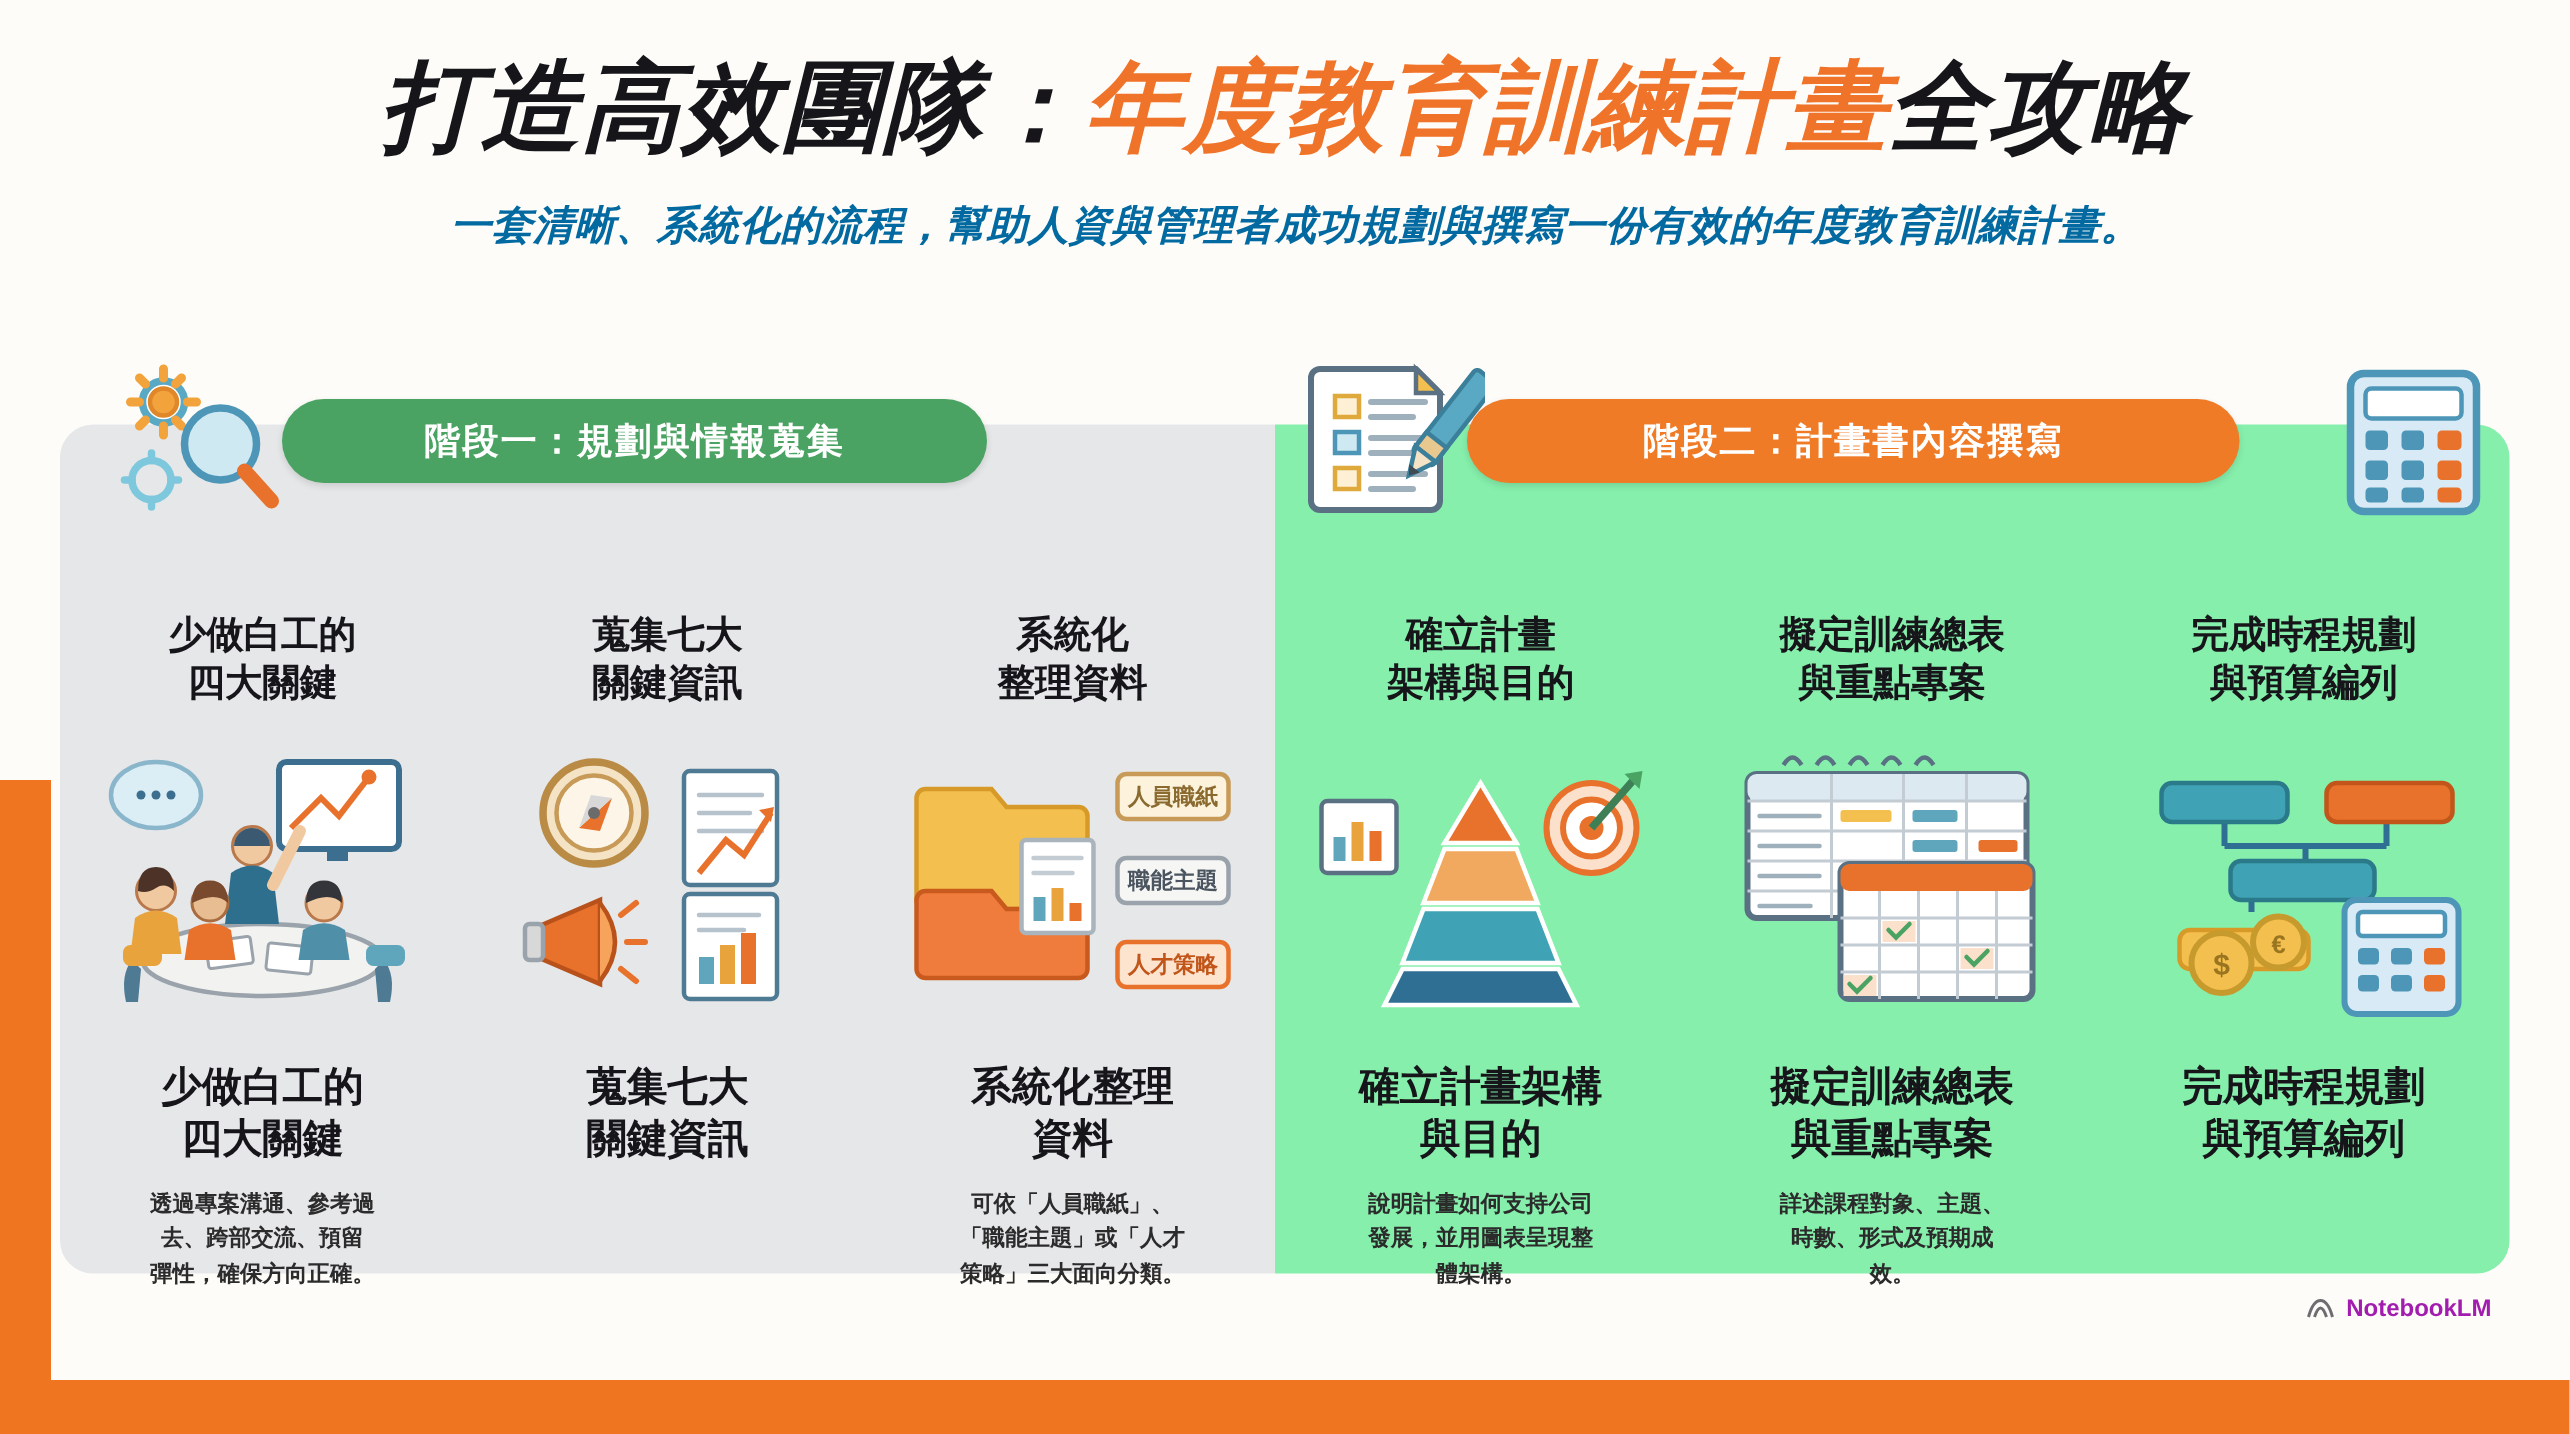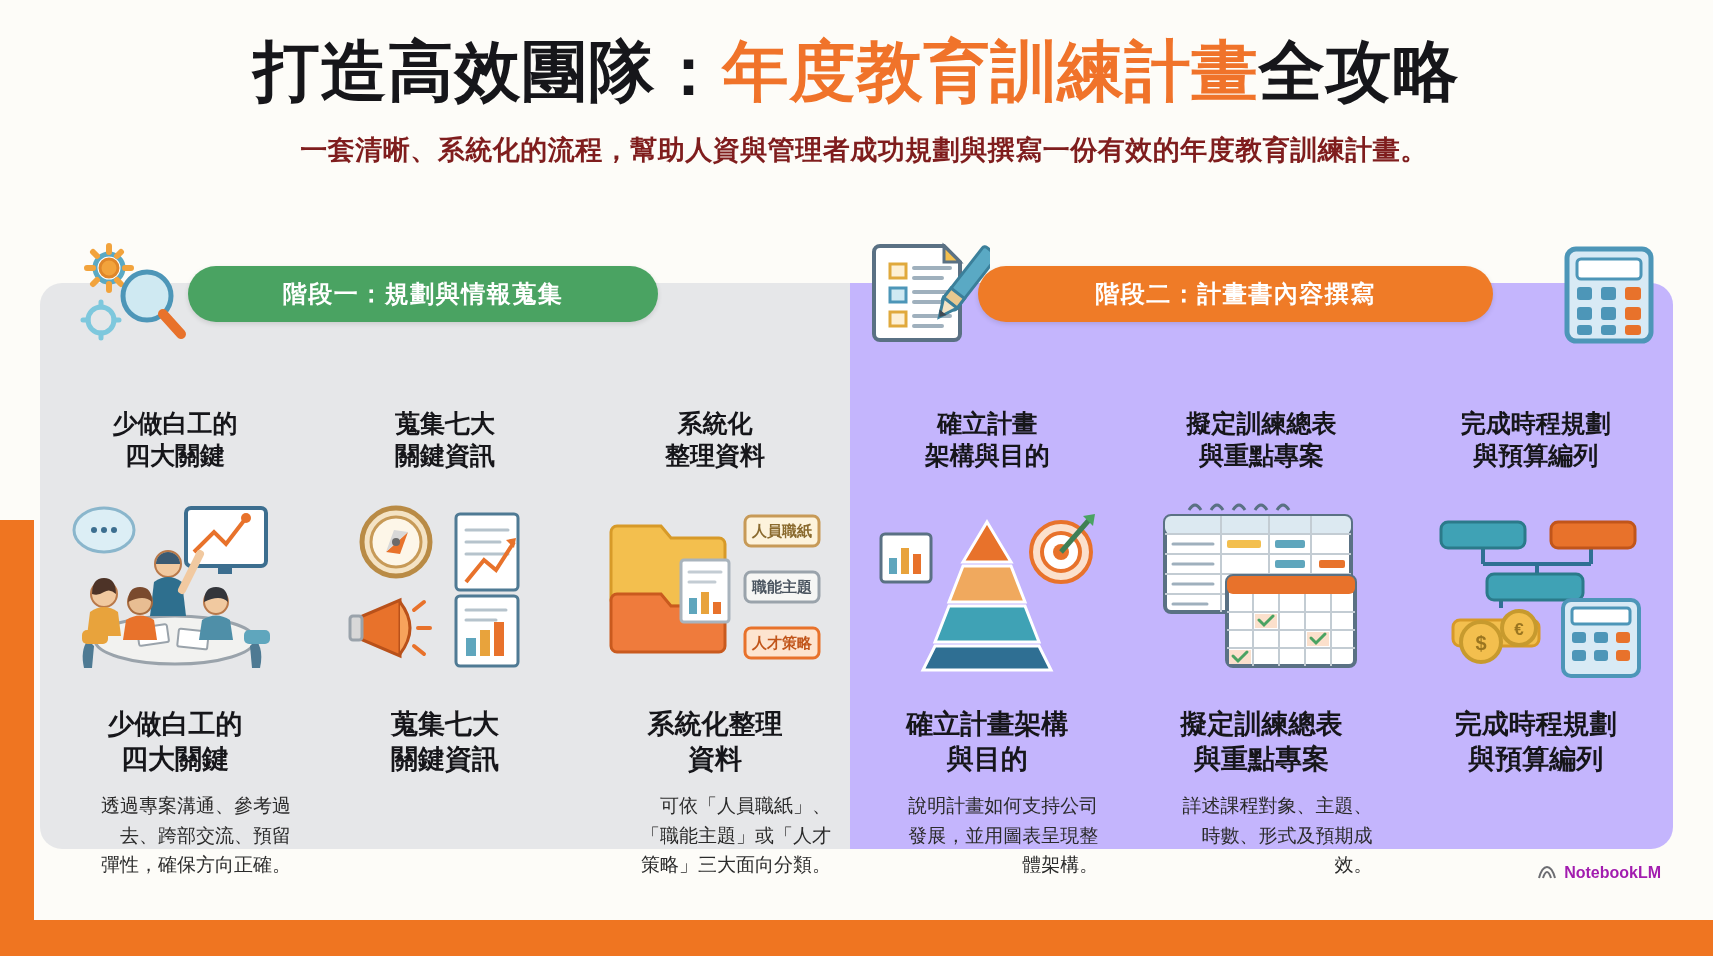--- a/index.html
+++ b/index.html
@@ -35,35 +35,36 @@
     width: 1679px; height: 28px;
     background: #fdfcf8;
   }
 
   
   #header {
     position: absolute;
     left: 0; top: 34px;
     width: 1713px;
     text-align: center;
+    font-style: italic;
   }
   #title {
     font-size: 66px;
     font-weight: 900;
     letter-spacing: 1px;
     color: #16161a;
     line-height: 1.15;
     white-space: nowrap;
   }
   #title .accent { color: #f0732a; }
   #subtitle {
     margin-top: 22px;
     font-size: 27px;
     font-weight: 700;
-    color: #7f1d1d;
+    color: #0369a1;
     letter-spacing: 0.5px;
     white-space: nowrap;
     padding-left: 15px;
   }
 
   
   #stages {
     position: absolute;
     left: 40px; top: 283px;
     width: 1633px; height: 566px;
@@ -74,21 +75,21 @@
     height: 566px;
     padding-top: 76px;
   }
   #panel-1 {
     width: 810px;
     background: #e6e7e9;
     border-radius: 22px 0 0 22px;
   }
   #panel-2 {
     width: 823px;
-    background: #c4b5fd;
+    background: #86efac;
     border-radius: 0 22px 22px 0;
   }
 
   
   .pill {
     position: absolute;
     top: -17px;
     height: 56px;
     border-radius: 28px;
     display: flex;
@@ -153,25 +154,25 @@
   .card-heading {
     font-size: 27px;
     font-weight: 900;
     color: #16161a;
     line-height: 1.3;
     text-align: center;
     margin-top: 22px;
     white-space: pre-line;
   }
   .card-body {
-    font-size: 19px;
-    font-weight: 400;
+    font-size: 15px;
+    font-weight: 700;
     color: #2b2b2b;
     line-height: 1.55;
-    text-align: right;
+    text-align: center;
     margin-top: 14px;
     width: 232px;
     white-space: pre-line;
   }
   #panel-2 .card-body { width: 222px; }
 
   
   #watermark {
     position: absolute;
     right: 52px; bottom: 74px;

